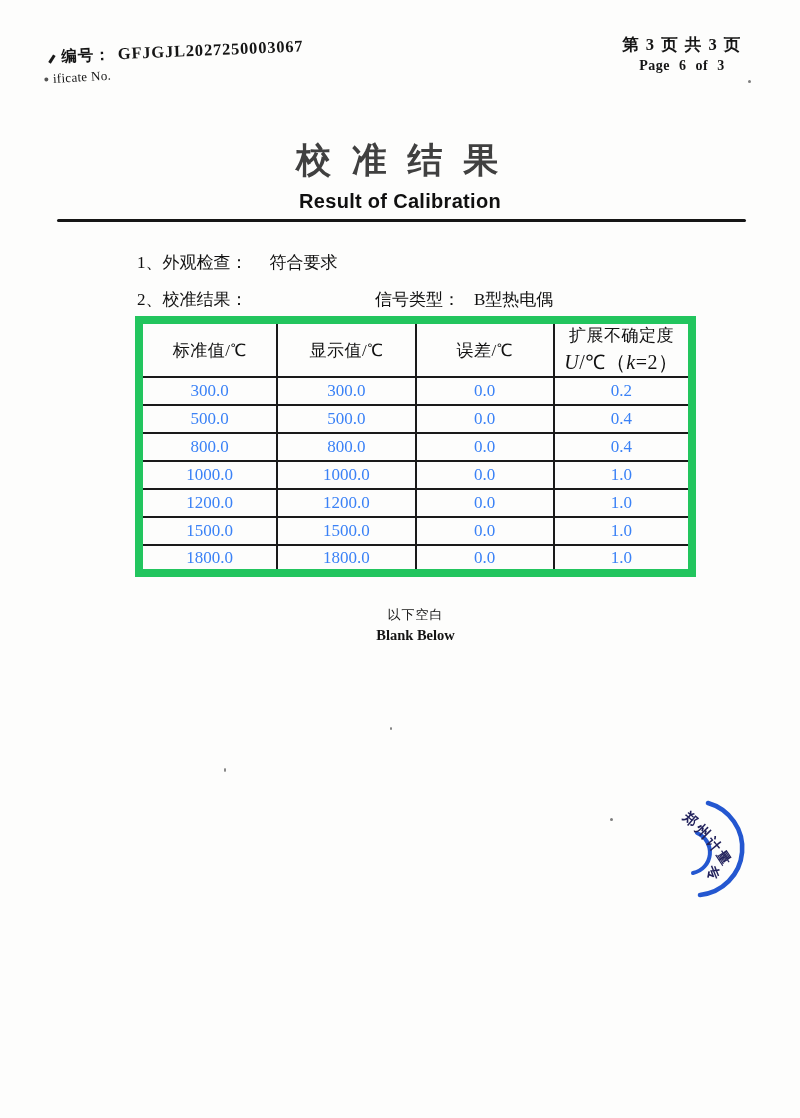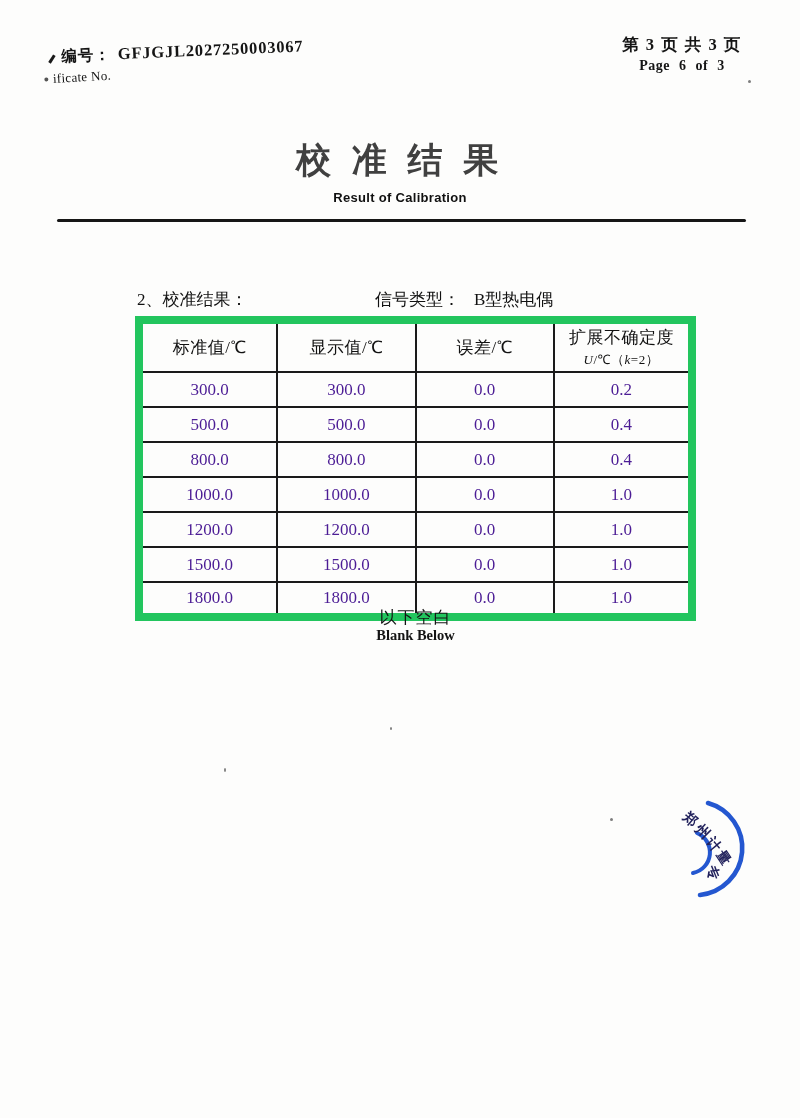--- a/index.html
+++ b/index.html
@@ -58,21 +58,21 @@
     text-align: center;
     font-size: 35px; font-weight: 700;
     letter-spacing: 6px;
     color: #404040;
   }
   .title-en {
     position: absolute;
     top: 190px; left: 0; width: 100%;
     text-align: center;
     font-family: "Liberation Sans", sans-serif;
-    font-size: 13px; font-weight: 700;
+    font-size: 20px; font-weight: 700;
     letter-spacing: 0.3px;
     color: #101010;
   }
   .title-rule {
     position: absolute;
     left: 57px; top: 219px;
     width: 689px; height: 3px;
     background: #161616;
     border-radius: 2px;
   }
@@ -94,28 +94,28 @@
     table-layout: fixed;
   }
   .result-table th, .result-table td {
     border: 2px solid #1a1a1a;
     text-align: center;
     vertical-align: middle;
     padding: 0;
   }
   .result-table { border: 8px solid #22c55e; }
   .result-table th { height: 52px; font-size: 17px; font-weight: 400; letter-spacing: 0.5px; color: #111; }
-  .result-table td { height: 35px; font-size: 17px; font-family: "Liberation Serif", serif; color: #4c1d95; }
-  .u-line2 { font-size: 13px; margin-top: 1px; }
+  .result-table td { height: 28px; font-size: 17px; font-family: "Liberation Serif", serif; color: #3b82f6; }
+  .u-line2 { font-size: 20px; margin-top: 1px; }
   .it { font-style: italic; font-family: "Liberation Serif", serif; }
 
   
   .blank-cn {
     position: absolute; left: 135px; top: 606px; width: 561px;
-    text-align: center; font-size: 17px; color: #141414; letter-spacing: 1px;
+    text-align: center; font-size: 13px; color: #141414; letter-spacing: 1px;
   }
   .blank-en {
     position: absolute; left: 135px; top: 627px; width: 561px;
     text-align: center; font-size: 14.5px; font-weight: 600; color: #141414;
   }
 
   
   .seal { position: absolute; left: 638px; top: 782px; }
   .seal path { fill: none; stroke: var(--seal-color, #2457d0); }
   .seal text {
@@ -148,20 +148,23 @@
 
   <div class="page-num">
     <div class="page-num-cn">第 3 页  共 3 页</div>
     <div class="page-num-en">Page 6 of 3</div>
   </div>
 
   <div class="title-cn">校 准 结 果</div>
   <div class="title-en">Result of Calibration</div>
   <div class="title-rule"></div>
 
+  <div class="item item-1">
+    <span>1、</span><span>外观检查：</span><span class="item-value">符合要求</span>
+  </div>
 
   <div class="item item-2">
     <span>2、</span><span>校准结果：</span>
     <span class="signal-group">
       <span>信号类型：</span><span class="signal-value">B型热电偶</span>
     </span>
   </div>
 
   <table class="result-table">
     <thead>

